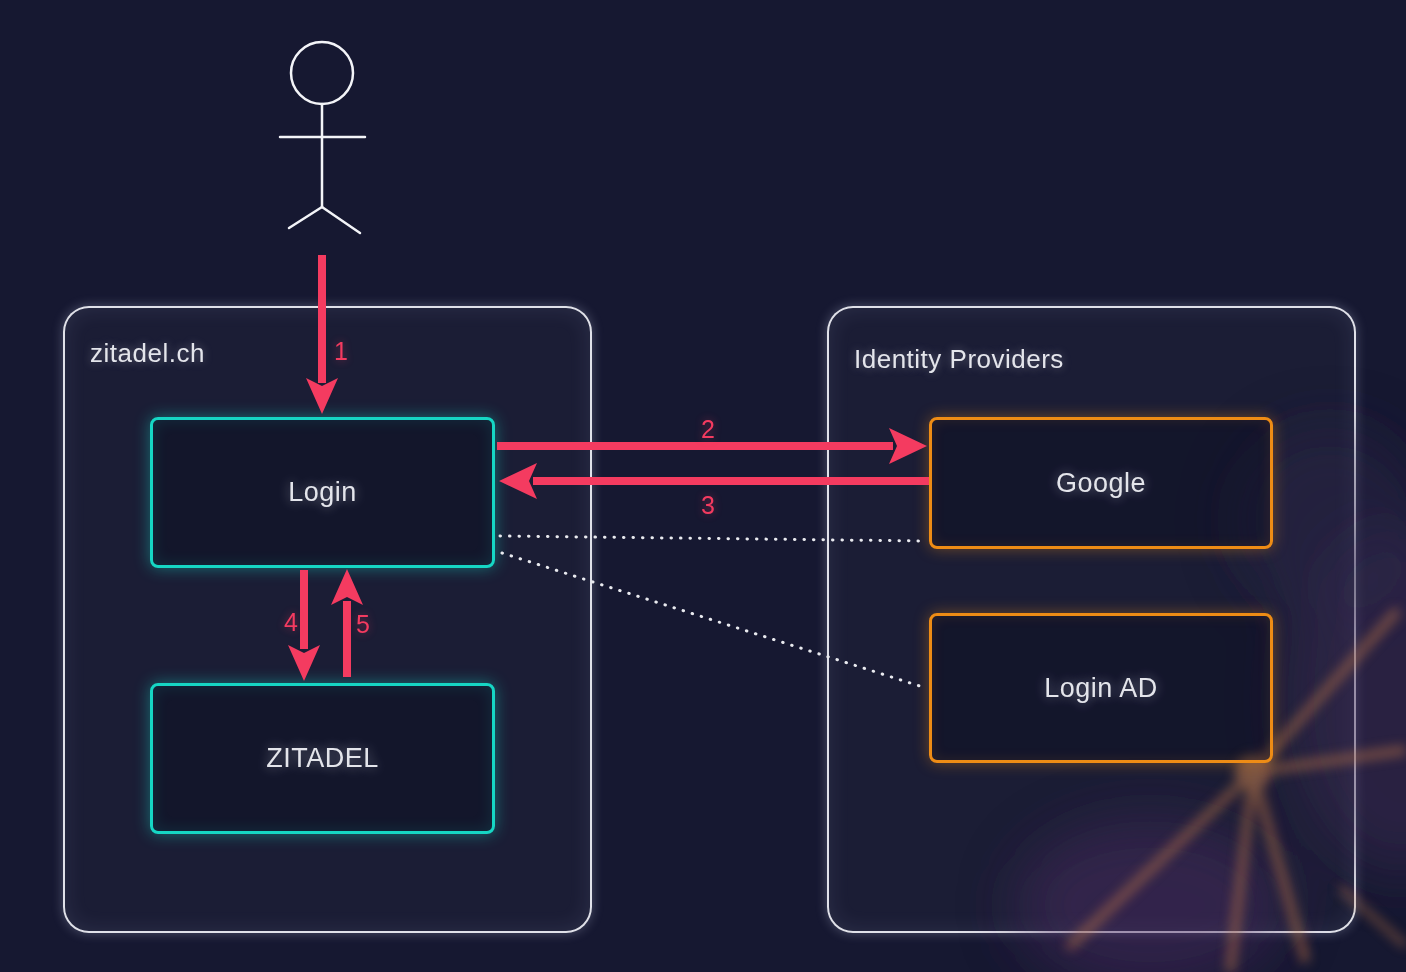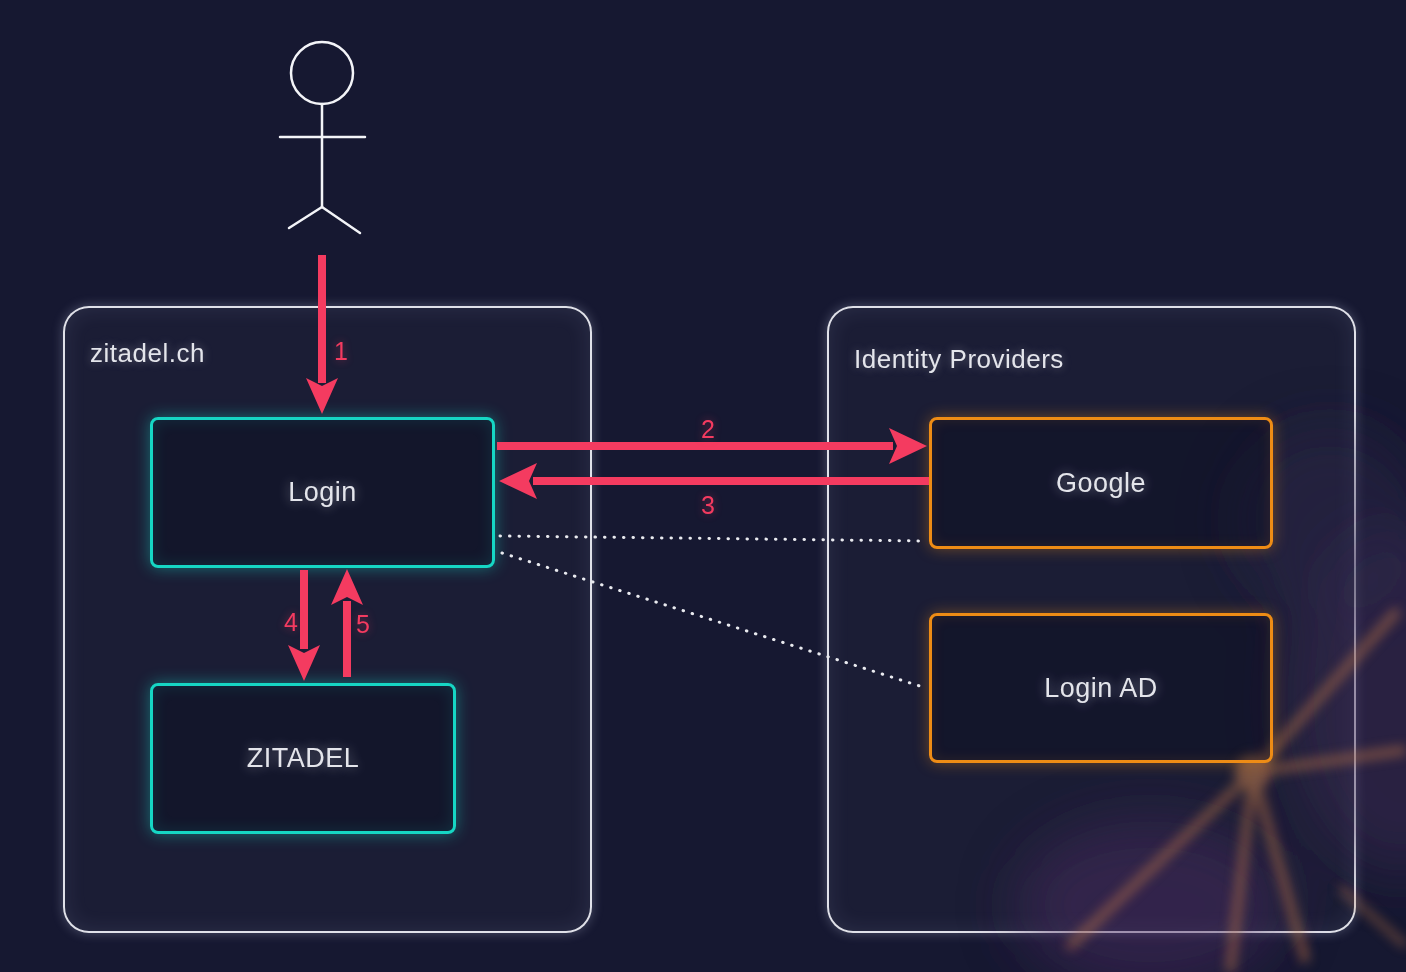--- a/index.html
+++ b/index.html
@@ -118,21 +118,21 @@
       <line x1="1253" y1="772" x2="1068" y2="948"></line>
       <line x1="1340" y1="888" x2="1406" y2="946" stroke-width="6"></line>
       <circle cx="1253" cy="772" r="18" fill="#d98a50" stroke="none"></circle>
     </g>
   </svg>
 
   <div class="node-box teal" style="left:150px; top:417px; width:345px; height:151px;">
     <span class="node-label">Login</span>
   </div>
 
-  <div class="node-box teal" style="left:150px; top:683px; width:306px; height:151px;">
+  <div class="node-box teal" style="left:150px; top:683px; width:345px; height:151px;">
     <span class="node-label">ZITADEL</span>
   </div>
 
   <div class="node-box orange" style="left:929px; top:417px; width:344px; height:132px;">
     <span class="node-label">Google</span>
   </div>
 
   <div class="node-box orange" style="left:929px; top:613px; width:344px; height:150px;">
     <span class="node-label">Login AD</span>
   </div>

